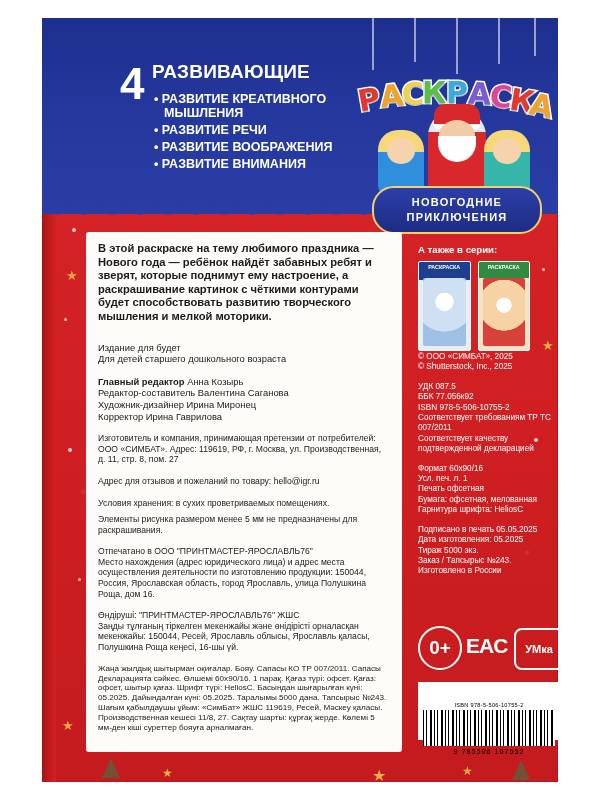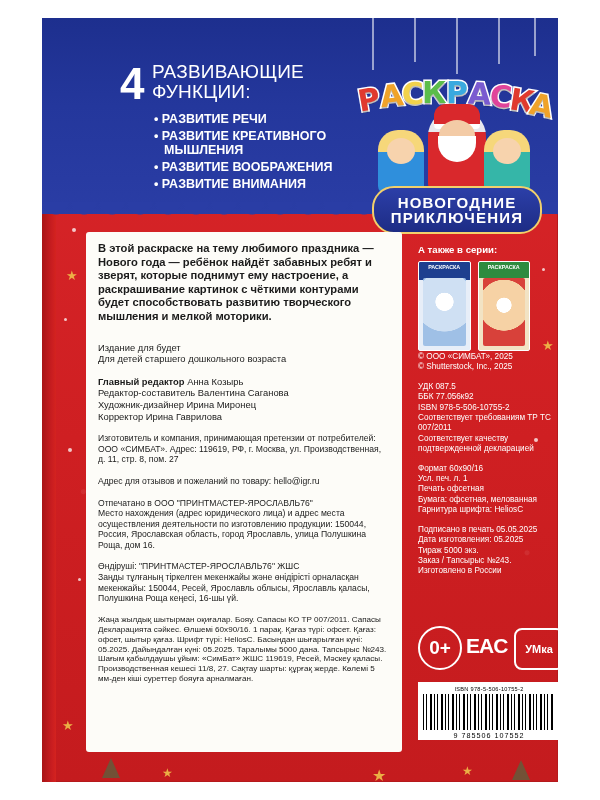--- a/index.html
+++ b/index.html
@@ -37,21 +37,21 @@
   }
   .star{position:absolute;color:#f2c94c;font-size:13px;opacity:.85;}
   .snow{position:absolute;background:#fff;border-radius:50%;opacity:.75;}
 
   
   .func{position:absolute;left:78px;top:44px;width:230px;color:#fff;}
   .func .big{
     position:absolute;left:0;top:2px;font-size:44px;font-weight:bold;line-height:40px;
   }
   .func .head{
-    margin-left:32px;font-size:19px;font-weight:normal;line-height:20px;letter-spacing:.2px;
+    margin-left:32px;font-size:19px;font-weight:bold;line-height:20px;letter-spacing:.2px;
   }
   .func ul{margin:10px 0 0 34px;padding:0;list-style:none;}
   .func li{
     font-size:12.5px;font-weight:bold;line-height:14px;margin-bottom:3px;
     text-indent:-10px;padding-left:10px;
   }
   .func li:before{content:"• ";}
 
   
   .raskraska{position:absolute;left:316px;top:56px;width:190px;height:44px;}
@@ -91,21 +91,21 @@
   .kid .face{position:absolute;left:9px;top:8px;width:28px;height:26px;border-radius:50%;background:#f7d3ad;}
 
   
   .badge{
     position:absolute;left:330px;top:168px;width:166px;height:44px;border-radius:22px;
     background:linear-gradient(180deg,#2c3fa8,#1d2c85);
     border:2px solid #f2d06b;
     color:#fff;text-align:center;
     display:flex;flex-direction:column;justify-content:center;
   }
-  .badge div{font-size:15px;font-weight:bold;letter-spacing:1.2px;line-height:15px;}
+  .badge div{font-size:11px;font-weight:bold;letter-spacing:1.2px;line-height:15px;}
 
   
   .card{
     position:absolute;left:44px;top:214px;width:316px;height:520px;
     background:#fdfcf8;border-radius:3px;
     padding:10px 12px;box-sizing:border-box;
     color:#1b1b1b;
   }
   .card .lead{font-size:11.2px;line-height:13.6px;font-weight:bold;margin:0 0 18px 0;}
   .blk{font-size:8.6px;line-height:10.6px;margin-bottom:11px;}
@@ -137,21 +137,21 @@
     position:absolute;left:0;top:2px;width:40px;height:40px;border-radius:50%;
     border:2.5px solid #fff;display:flex;align-items:center;justify-content:center;
     font-size:19px;font-weight:bold;
   }
   .eac{position:absolute;left:48px;top:10px;font-size:21px;font-weight:bold;letter-spacing:-1px;}
   .umka{position:absolute;left:96px;top:4px;width:46px;height:38px;
     border:2px solid #fff;border-radius:8px;display:flex;align-items:center;justify-content:center;
     font-size:11px;font-weight:bold;}
 
   
-  .bc{position:absolute;left:376px;top:664px;width:142px;height:58px;background:#fff;padding:4px 5px;box-sizing:border-box;}
+  .bc{position:absolute;left:376px;top:664px;width:142px;height:58px;background:#fff;padding:20px 5px;box-sizing:border-box;}
   .bc .num{font-size:5.6px;text-align:center;letter-spacing:.3px;color:#000;}
   .bars{height:36px;margin-top:2px;
     background-image:repeating-linear-gradient(90deg,#000 0 1px,#fff 1px 3px,#000 3px 4px,#fff 4px 7px,#000 7px 9px,#fff 9px 11px);}
   .bc .num2{font-size:7.2px;text-align:center;color:#000;letter-spacing:1px;margin-top:1px;}
 
   .tree{position:absolute;width:0;height:0;border-left:9px solid transparent;border-right:9px solid transparent;border-bottom:20px solid #2f7d4a;opacity:.55;}
 </style>
 </head>
 <body>
 
@@ -177,25 +177,24 @@
   <div class="str" style="left:330px;height:52px;"></div>
   <div class="str" style="left:372px;height:44px;"></div>
   <div class="str" style="left:414px;height:56px;"></div>
   <div class="str" style="left:456px;height:46px;"></div>
   <div class="str" style="left:492px;height:38px;"></div>
 
   <div class="func">
     <div class="big">4</div>
     <div class="head">
       <div>РАЗВИВАЮЩИЕ</div>
-      <div>ФУНКЦИИ:</div>
     </div>
     <ul>
+      <li>РАЗВИТИЕ КРЕАТИВНОГО МЫШЛЕНИЯ</li>
       <li>РАЗВИТИЕ РЕЧИ</li>
-      <li>РАЗВИТИЕ КРЕАТИВНОГО МЫШЛЕНИЯ</li>
       <li>РАЗВИТИЕ ВООБРАЖЕНИЯ</li>
       <li>РАЗВИТИЕ ВНИМАНИЯ</li>
     </ul>
   </div>
 
   <div class="raskraska">
     <span style="left:0px;top:8px;color:#e03a2f;transform:rotate(-10deg);">Р</span>
     <span style="left:22px;top:4px;color:#f0a32a;transform:rotate(-6deg);">А</span>
     <span style="left:44px;top:2px;color:#f2d24b;transform:rotate(-2deg);">С</span>
     <span style="left:64px;top:1px;color:#5bbd4a;">К</span>
@@ -236,20 +235,24 @@
     <div class="blk big">
       <div><span class="b">Главный редактор</span> <span>Анна Козырь</span></div>
       <div><span>Редактор-составитель</span> <span>Валентина Саганова</span></div>
       <div><span>Художник-дизайнер</span> <span>Ирина Миронец</span></div>
       <div><span>Корректор</span> <span>Ирина Гаврилова</span></div>
     </div>
 
     <div class="blk">Изготовитель и компания, принимающая претензии от потребителей: ООО «СИМБАТ». Адрес: 119619, РФ, г. Москва, ул. Производственная, д. 11, стр. 8, пом. 27</div>
     <div class="blk">Адрес для отзывов и пожеланий по товару: hello@igr.ru</div>
 
+    <div class="blk">
+      <div>Условия хранения: в сухих проветриваемых помещениях.</div>
+      <div style="margin-top:6px;">Элементы рисунка размером менее 5 мм не предназначены для раскрашивания.</div>
+    </div>
 
     <div class="blk">
       <div>Отпечатано в ООО "ПРИНТМАСТЕР-ЯРОСЛАВЛЬ76"</div>
       <div>Место нахождения (адрес юридического лица) и адрес места осуществления деятельности по изготовлению продукции: 150044, Россия, Ярославская область, город Ярославль, улица Полушкина Роща, дом 16.</div>
     </div>
 
     <div class="blk">
       <div>Өндіруші: "ПРИНТМАСТЕР-ЯРОСЛАВЛЬ76" ЖШС</div>
       <div>Заңды тұлғаның тіркелген мекенжайы және өнідірісті орналасқан мекенжайы: 150044, Ресей, Ярославль облысы, Ярославль қаласы, Полушкина Роща кеңесі, 16-шы үй.</div>
     </div>

